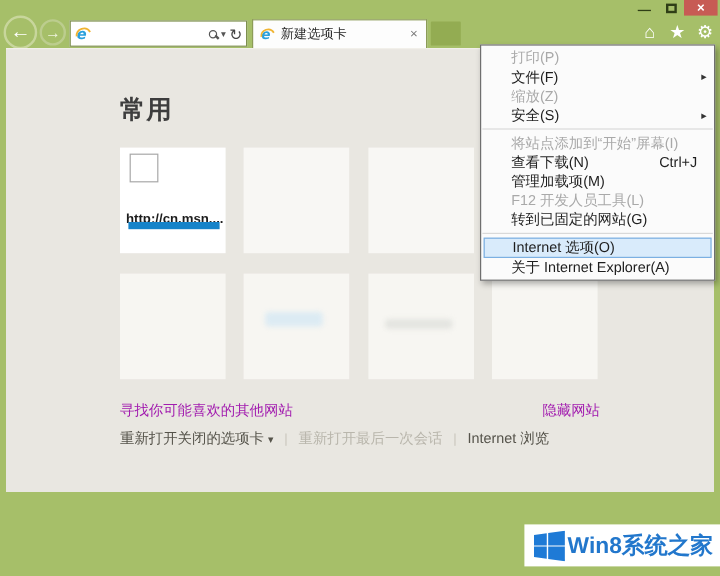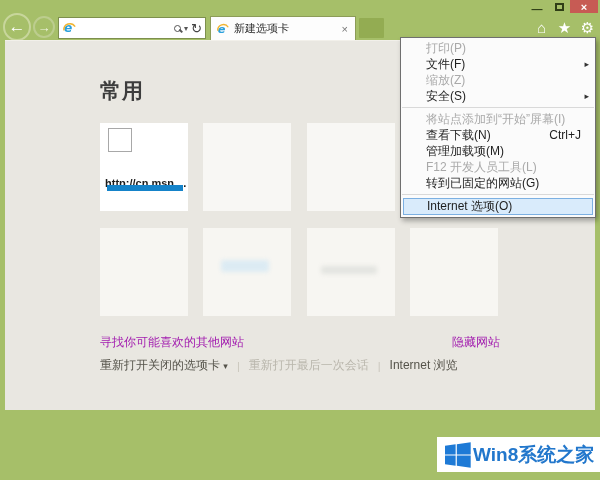--- a/index.html
+++ b/index.html
@@ -195,20 +195,21 @@
     <div class="mi disabled"><span>缩放(Z)</span></div>
     <div class="mi"><span>安全(S)</span><span class="mi-arrow">▸</span></div>
     <div class="msep"></div>
     <div class="mi disabled"><span>将站点添加到“开始”屏幕(I)</span></div>
     <div class="mi"><span>查看下载(N)</span><span class="mi-shortcut">Ctrl+J</span></div>
     <div class="mi"><span>管理加载项(M)</span></div>
     <div class="mi disabled"><span>F12 开发人员工具(L)</span></div>
     <div class="mi"><span>转到已固定的网站(G)</span></div>
     <div class="msep"></div>
     <div class="mi hl"><span>Internet 选项(O)</span></div>
+    <div class="mi"><span>关于 Internet Explorer(A)</span></div>
   </div>
 
   <div class="watermark">
     <svg width="26" height="26" viewBox="0 0 88 88">
       <polygon points="0,13 36,8 36,42.5 0,42.5" fill="#1e7ad6"></polygon>
       <polygon points="40,7.5 87,1 87,42.5 40,42.5" fill="#1e7ad6"></polygon>
       <polygon points="0,45.5 36,45.5 36,80 0,75" fill="#1e7ad6"></polygon>
       <polygon points="40,45.5 87,45.5 87,87 40,80.5" fill="#1e7ad6"></polygon>
     </svg>
     <span class="wm-text">Win8系统之家</span>

